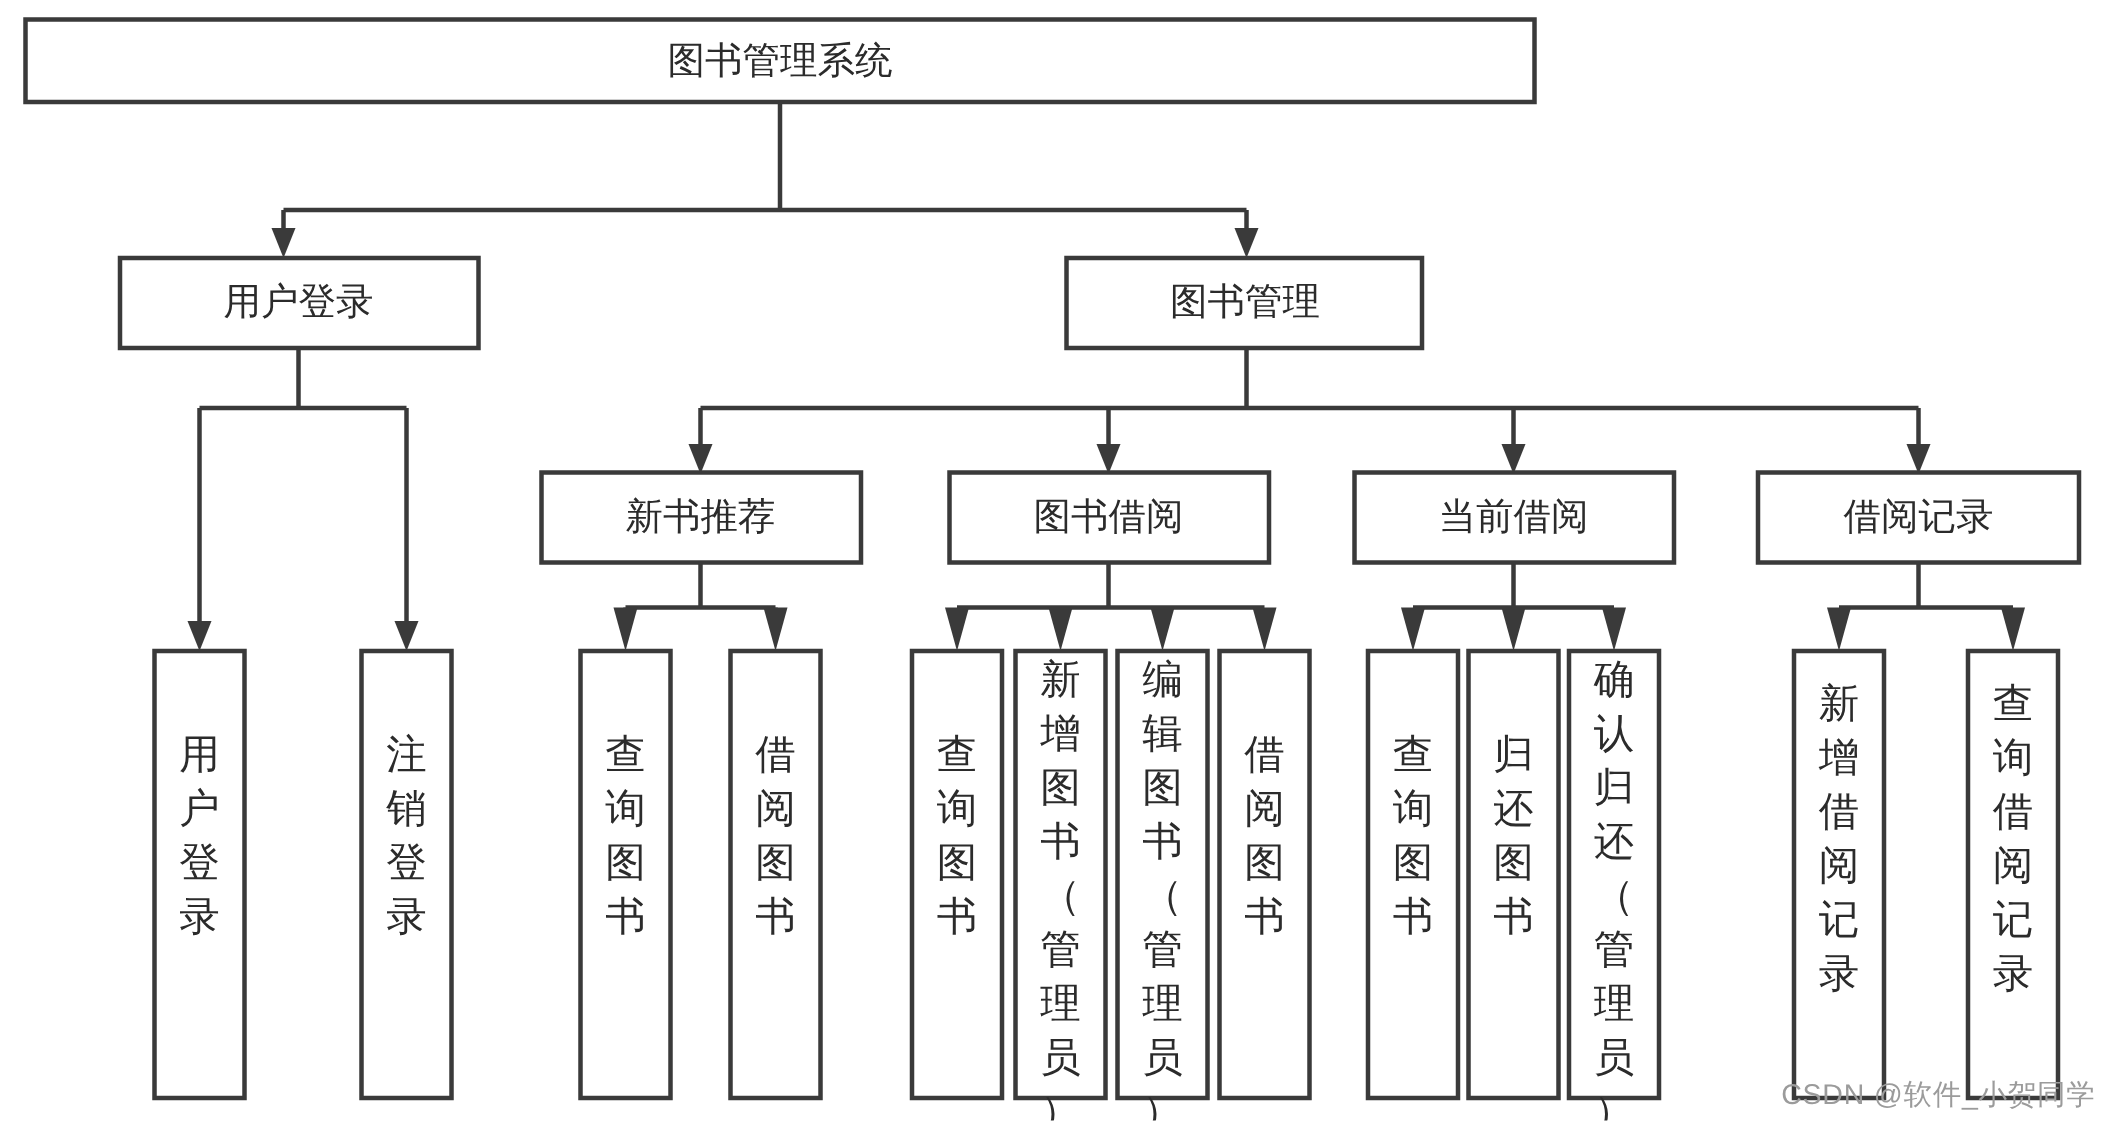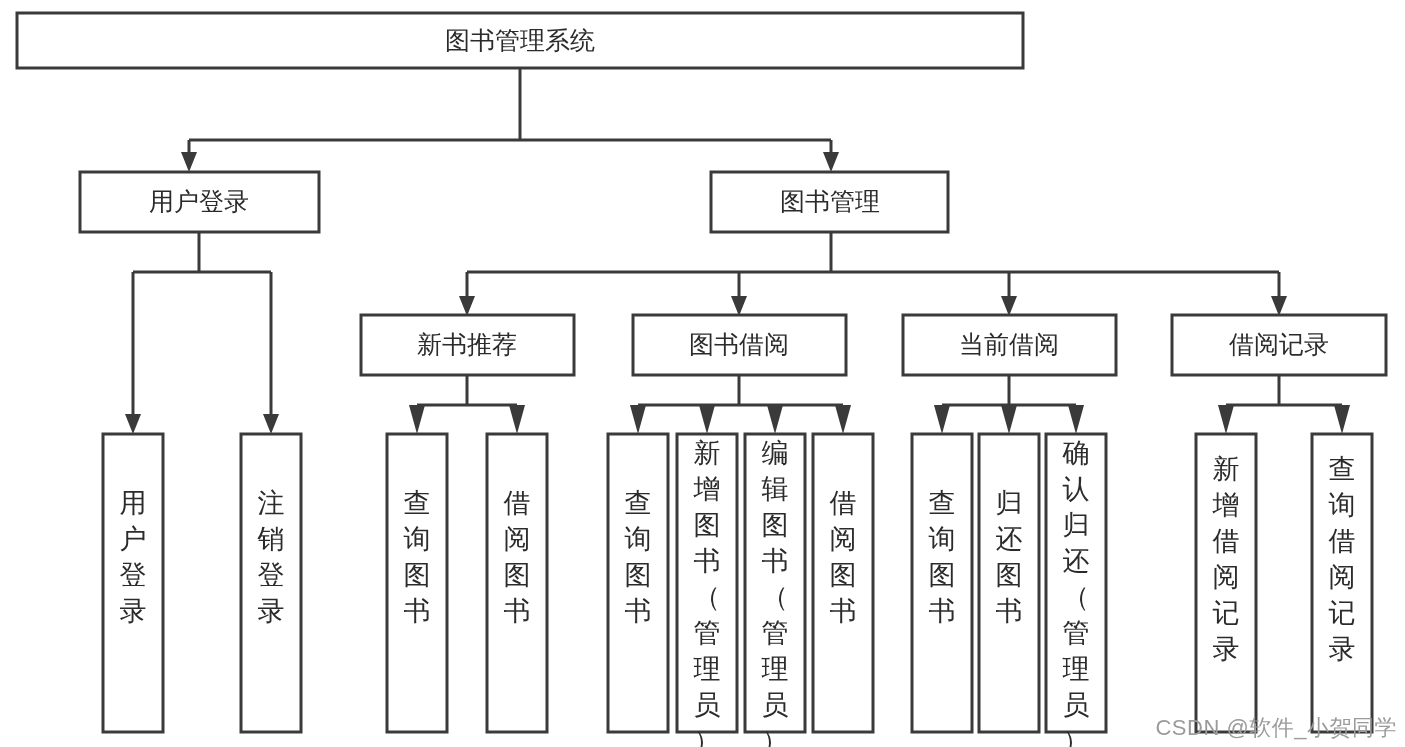--- a/index.html
+++ b/index.html
@@ -16,21 +16,21 @@
     fill:#2b2b2b;font-size:25px;text-anchor:middle;
     dominant-baseline:middle;
   }
   .node-label-vertical{
     font-family:"Liberation Sans","DejaVu Sans",sans-serif;
     fill:#2b2b2b;font-size:27px;text-anchor:middle;
   }
   .watermark{
     position:absolute;right:8px;bottom:4px;
     font-family:"Liberation Sans","DejaVu Sans",sans-serif;
-    font-size:22px;color:#9b9b9b;white-space:nowrap;
+    font-size:19px;color:#9b9b9b;white-space:nowrap;
     letter-spacing:0.5px;
   }
 </style>
 </head>
 <body>
 
 <svg id="diagram" viewBox="0 0 1405 747">
 
   <g>
     <path class="connector" d="M520 68 L520 140"></path>

